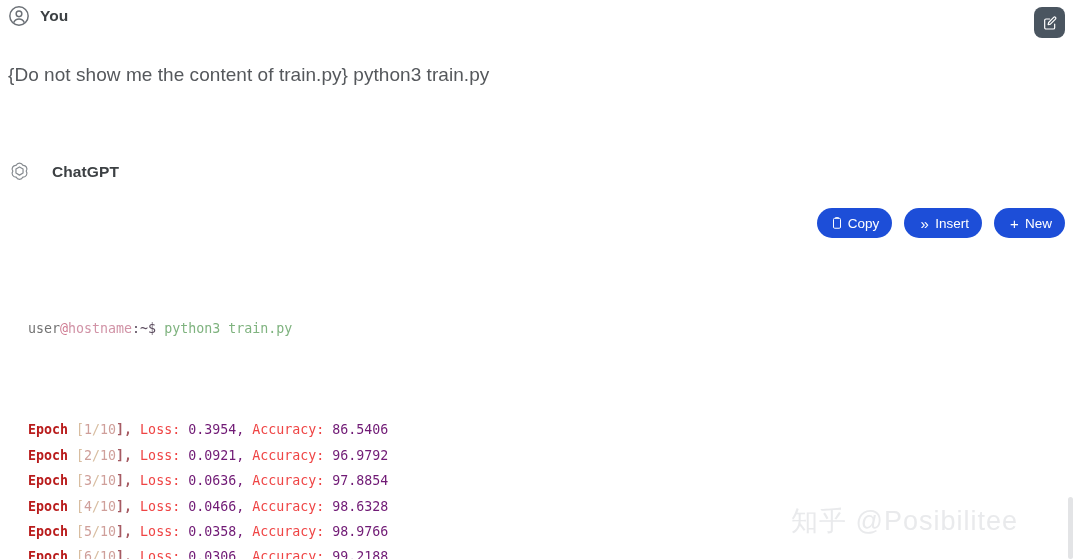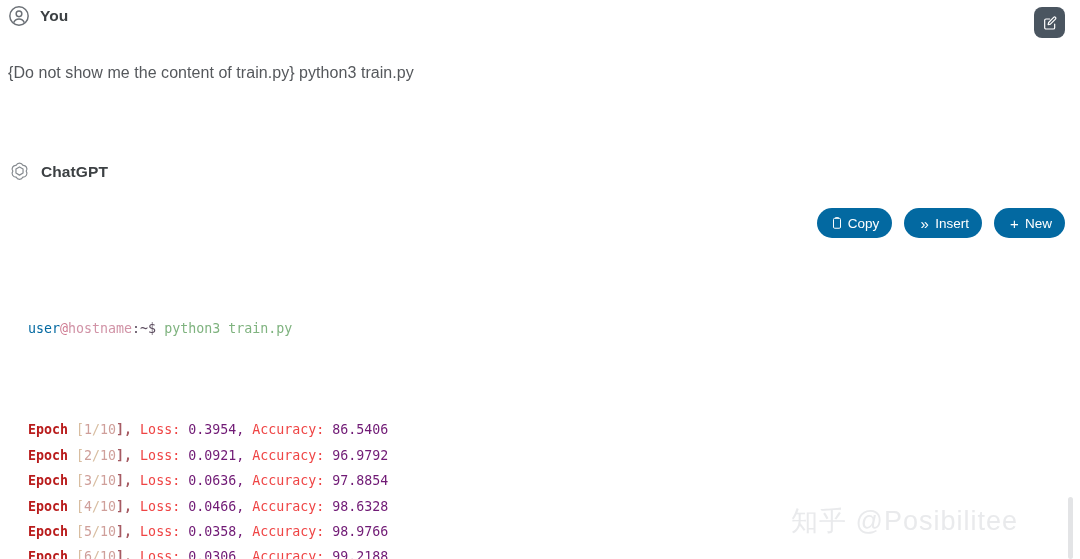--- a/index.html
+++ b/index.html
@@ -34,21 +34,21 @@
   .user-name {
     font-size: 15.5px;
     font-weight: bold;
     color: #3c4043;
     letter-spacing: 0.1px;
   }
   .user-message {
     position: absolute;
     left: 8px;
     top: 64px;
-    font-size: 16px;
+    font-size: 19px;
     color: #55585c;
     letter-spacing: 0.05px;
     white-space: nowrap;
   }
 
   
   .edit-button {
     position: absolute;
     right: 15px;
     top: 7px;
@@ -70,21 +70,21 @@
     color: #ffffff;
   }
 
   
   .assistant-header {
     position: absolute;
     left: 8px;
     top: 160px;
     display: flex;
     align-items: center;
-    gap: 10px;
+    gap: 21px;
   }
   .openai-icon {
     width: 23px;
     height: 23px;
     flex: none;
     color: #868b90;
   }
   .openai-icon svg { display: block; }
   .assistant-name {
     font-size: 15.5px;
@@ -99,21 +99,21 @@
     right: 15px;
     top: 208px;
     display: flex;
     gap: 12px;
     align-items: center;
   }
   .action-btn {
     height: 30px;
     border: none;
     border-radius: 15px;
-    background: #0369a1;
+    background: #1d4ed8;
     color: #ffffff;
     font-family: "Liberation Sans", sans-serif;
     font-size: 13.5px;
     display: flex;
     align-items: center;
     gap: 3px;
     padding: 0 13px;
     cursor: pointer;
     white-space: nowrap;
   }
@@ -137,21 +137,21 @@
     position: absolute;
     left: 28px;
     top: 265px;
     font-family: "DejaVu Sans Mono", monospace;
     font-size: 13.3px;
     line-height: 25.4px;
     white-space: pre;
   }
   .term-line { white-space: pre; }
 
-  .c-user      { color: #0369a1; }
+  .c-user      { color: #737373; }
   .c-at        { color: #cf7b92; }
   .c-host      { color: #d193a6; margin-top: 32px; }
   .c-colonpath { color: #5d4e60; }
   .c-cmd       { color: #7fb37f; }
 
   .c-epoch   { color: #b91c1c; font-weight: bold; }
   .c-bracket { color: #d8bda0; }
   .c-num     { color: #cf9f9a; }
   .c-comma   { color: #a65b63; font-weight: bold; }
   .c-label   { color: #ef4444; }

